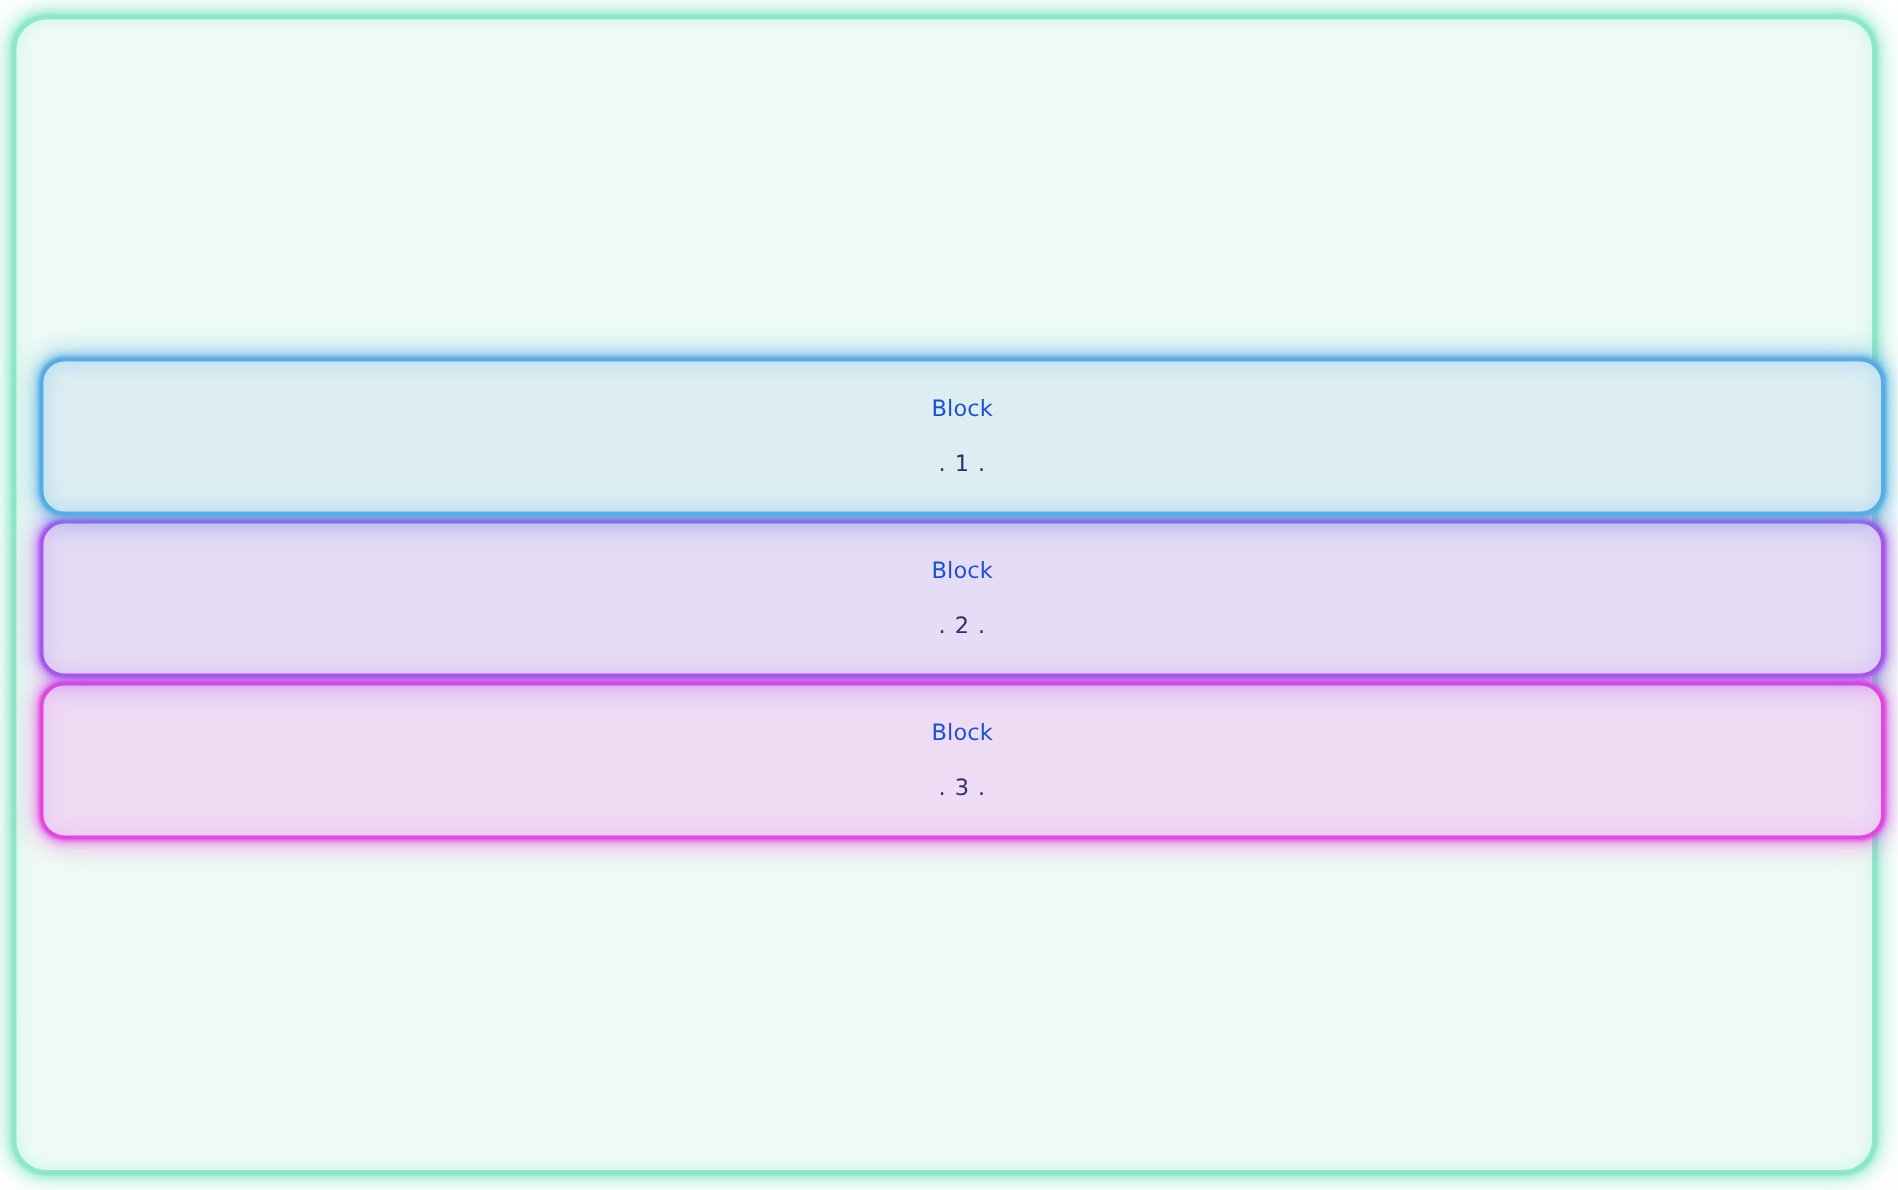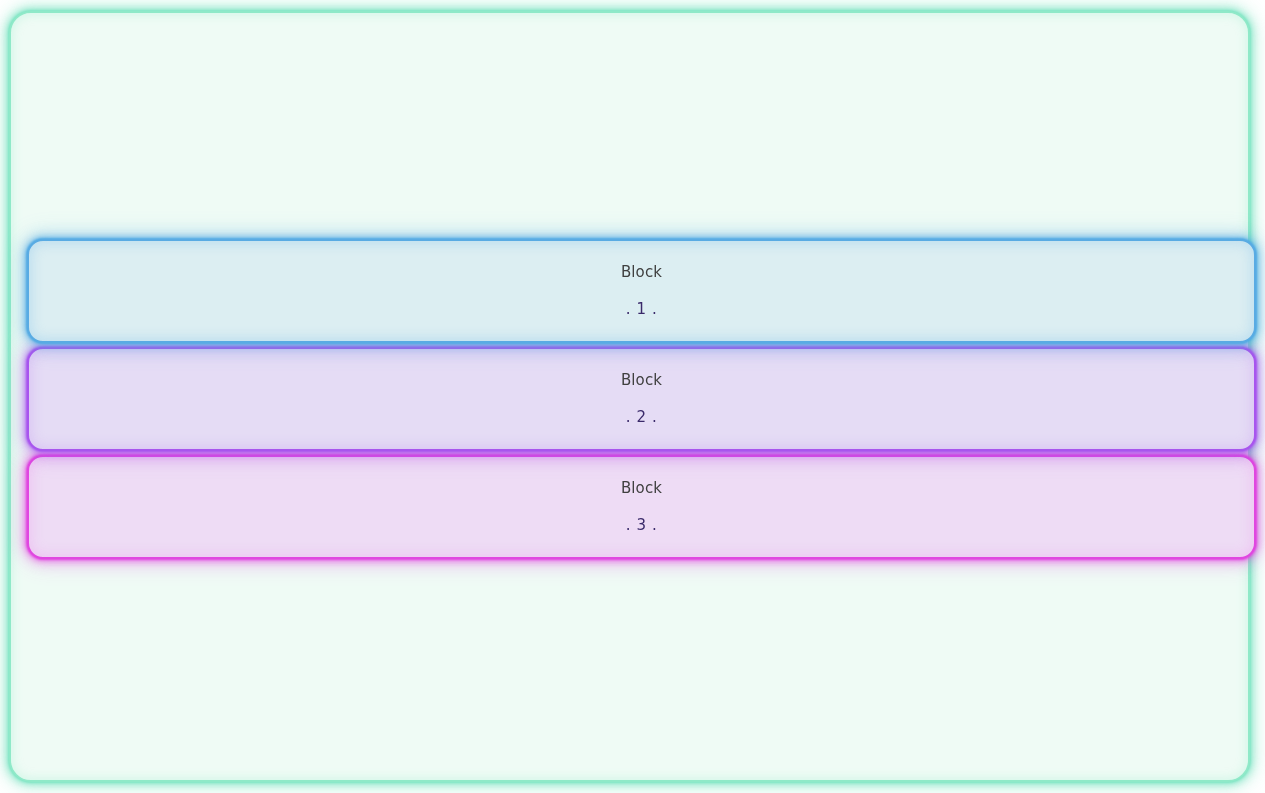--- a/index.html
+++ b/index.html
@@ -98,21 +98,21 @@
       0 0 6px 2px rgba(224, 71, 224, 0.58),
       0 0 13px 4px rgba(224, 71, 224, 0.30),
       0 0 22px 7px rgba(224, 71, 224, 0.14),
       inset 0 0 12px 3px rgba(235, 140, 235, 0.26);
     z-index: 1;
   }
 
   .block-title {
     font-size: 15px;
     line-height: 1;
-    color: #404040;
+    color: #1d4ed8;
     letter-spacing: 0.1px;
     user-select: none;
   }
 
   .block-index {
     font-size: 15px;
     line-height: 1;
     color: #3a2a6a;
     letter-spacing: 0.6px;
     user-select: none;

